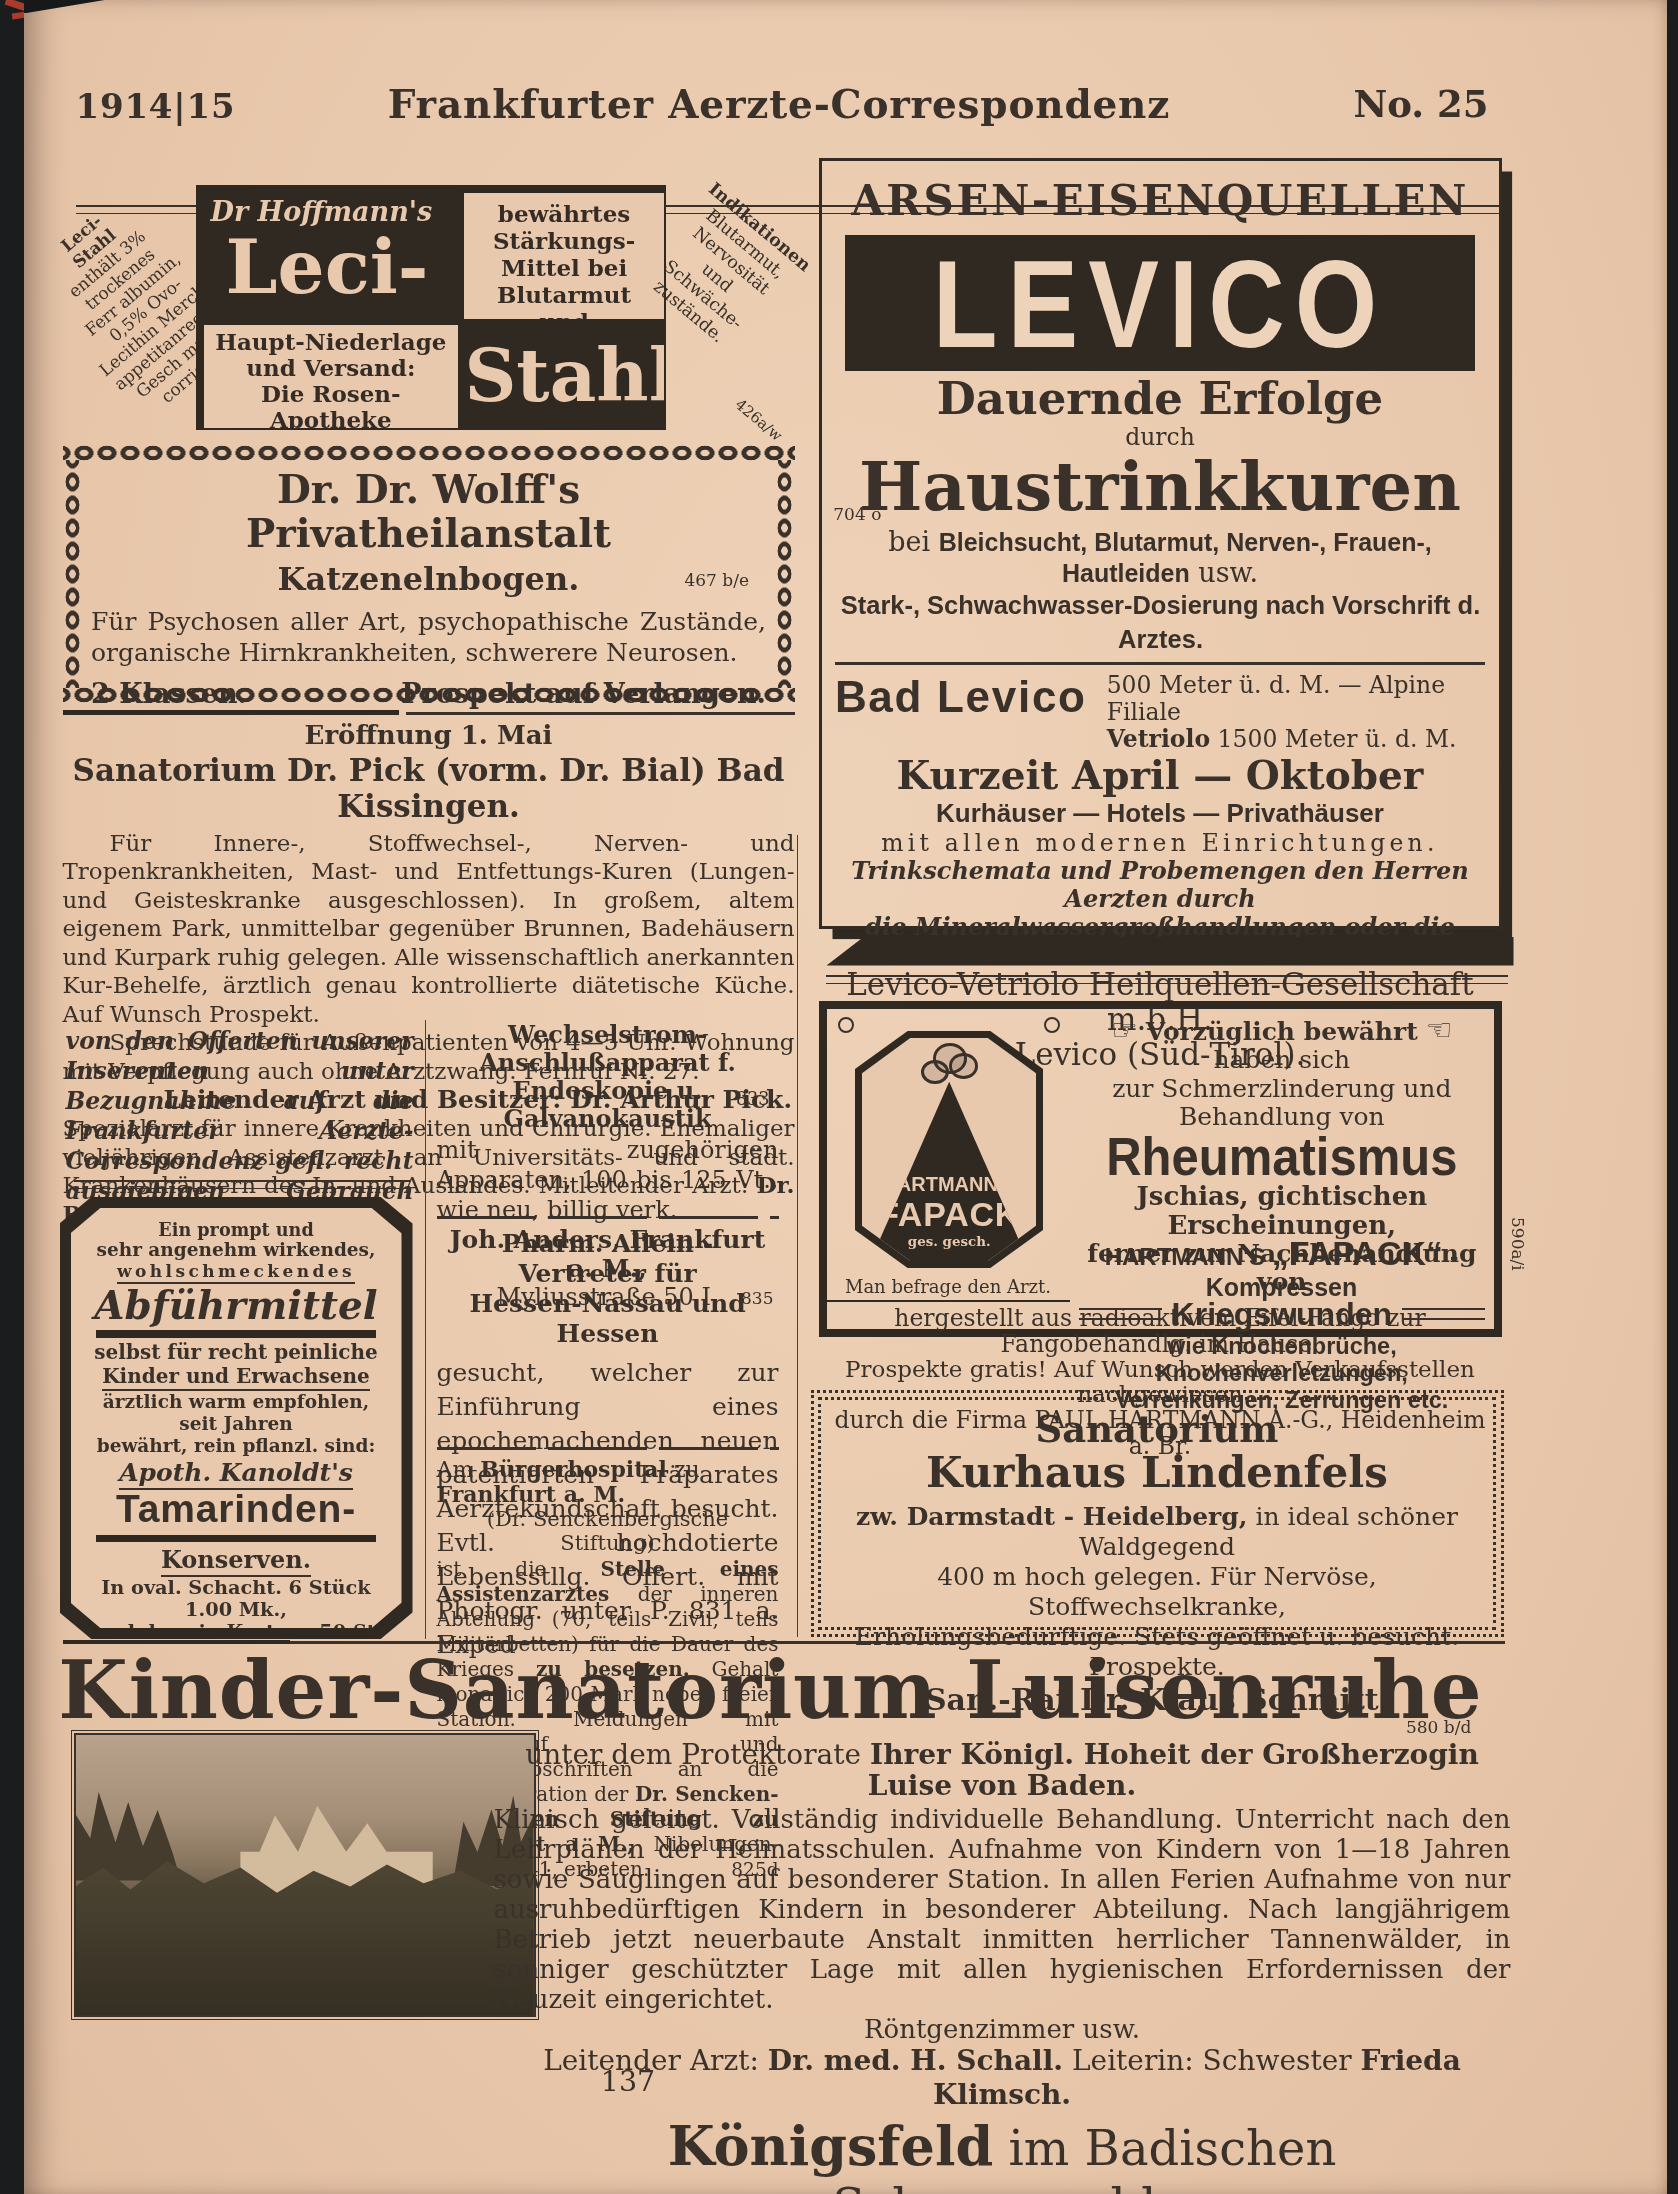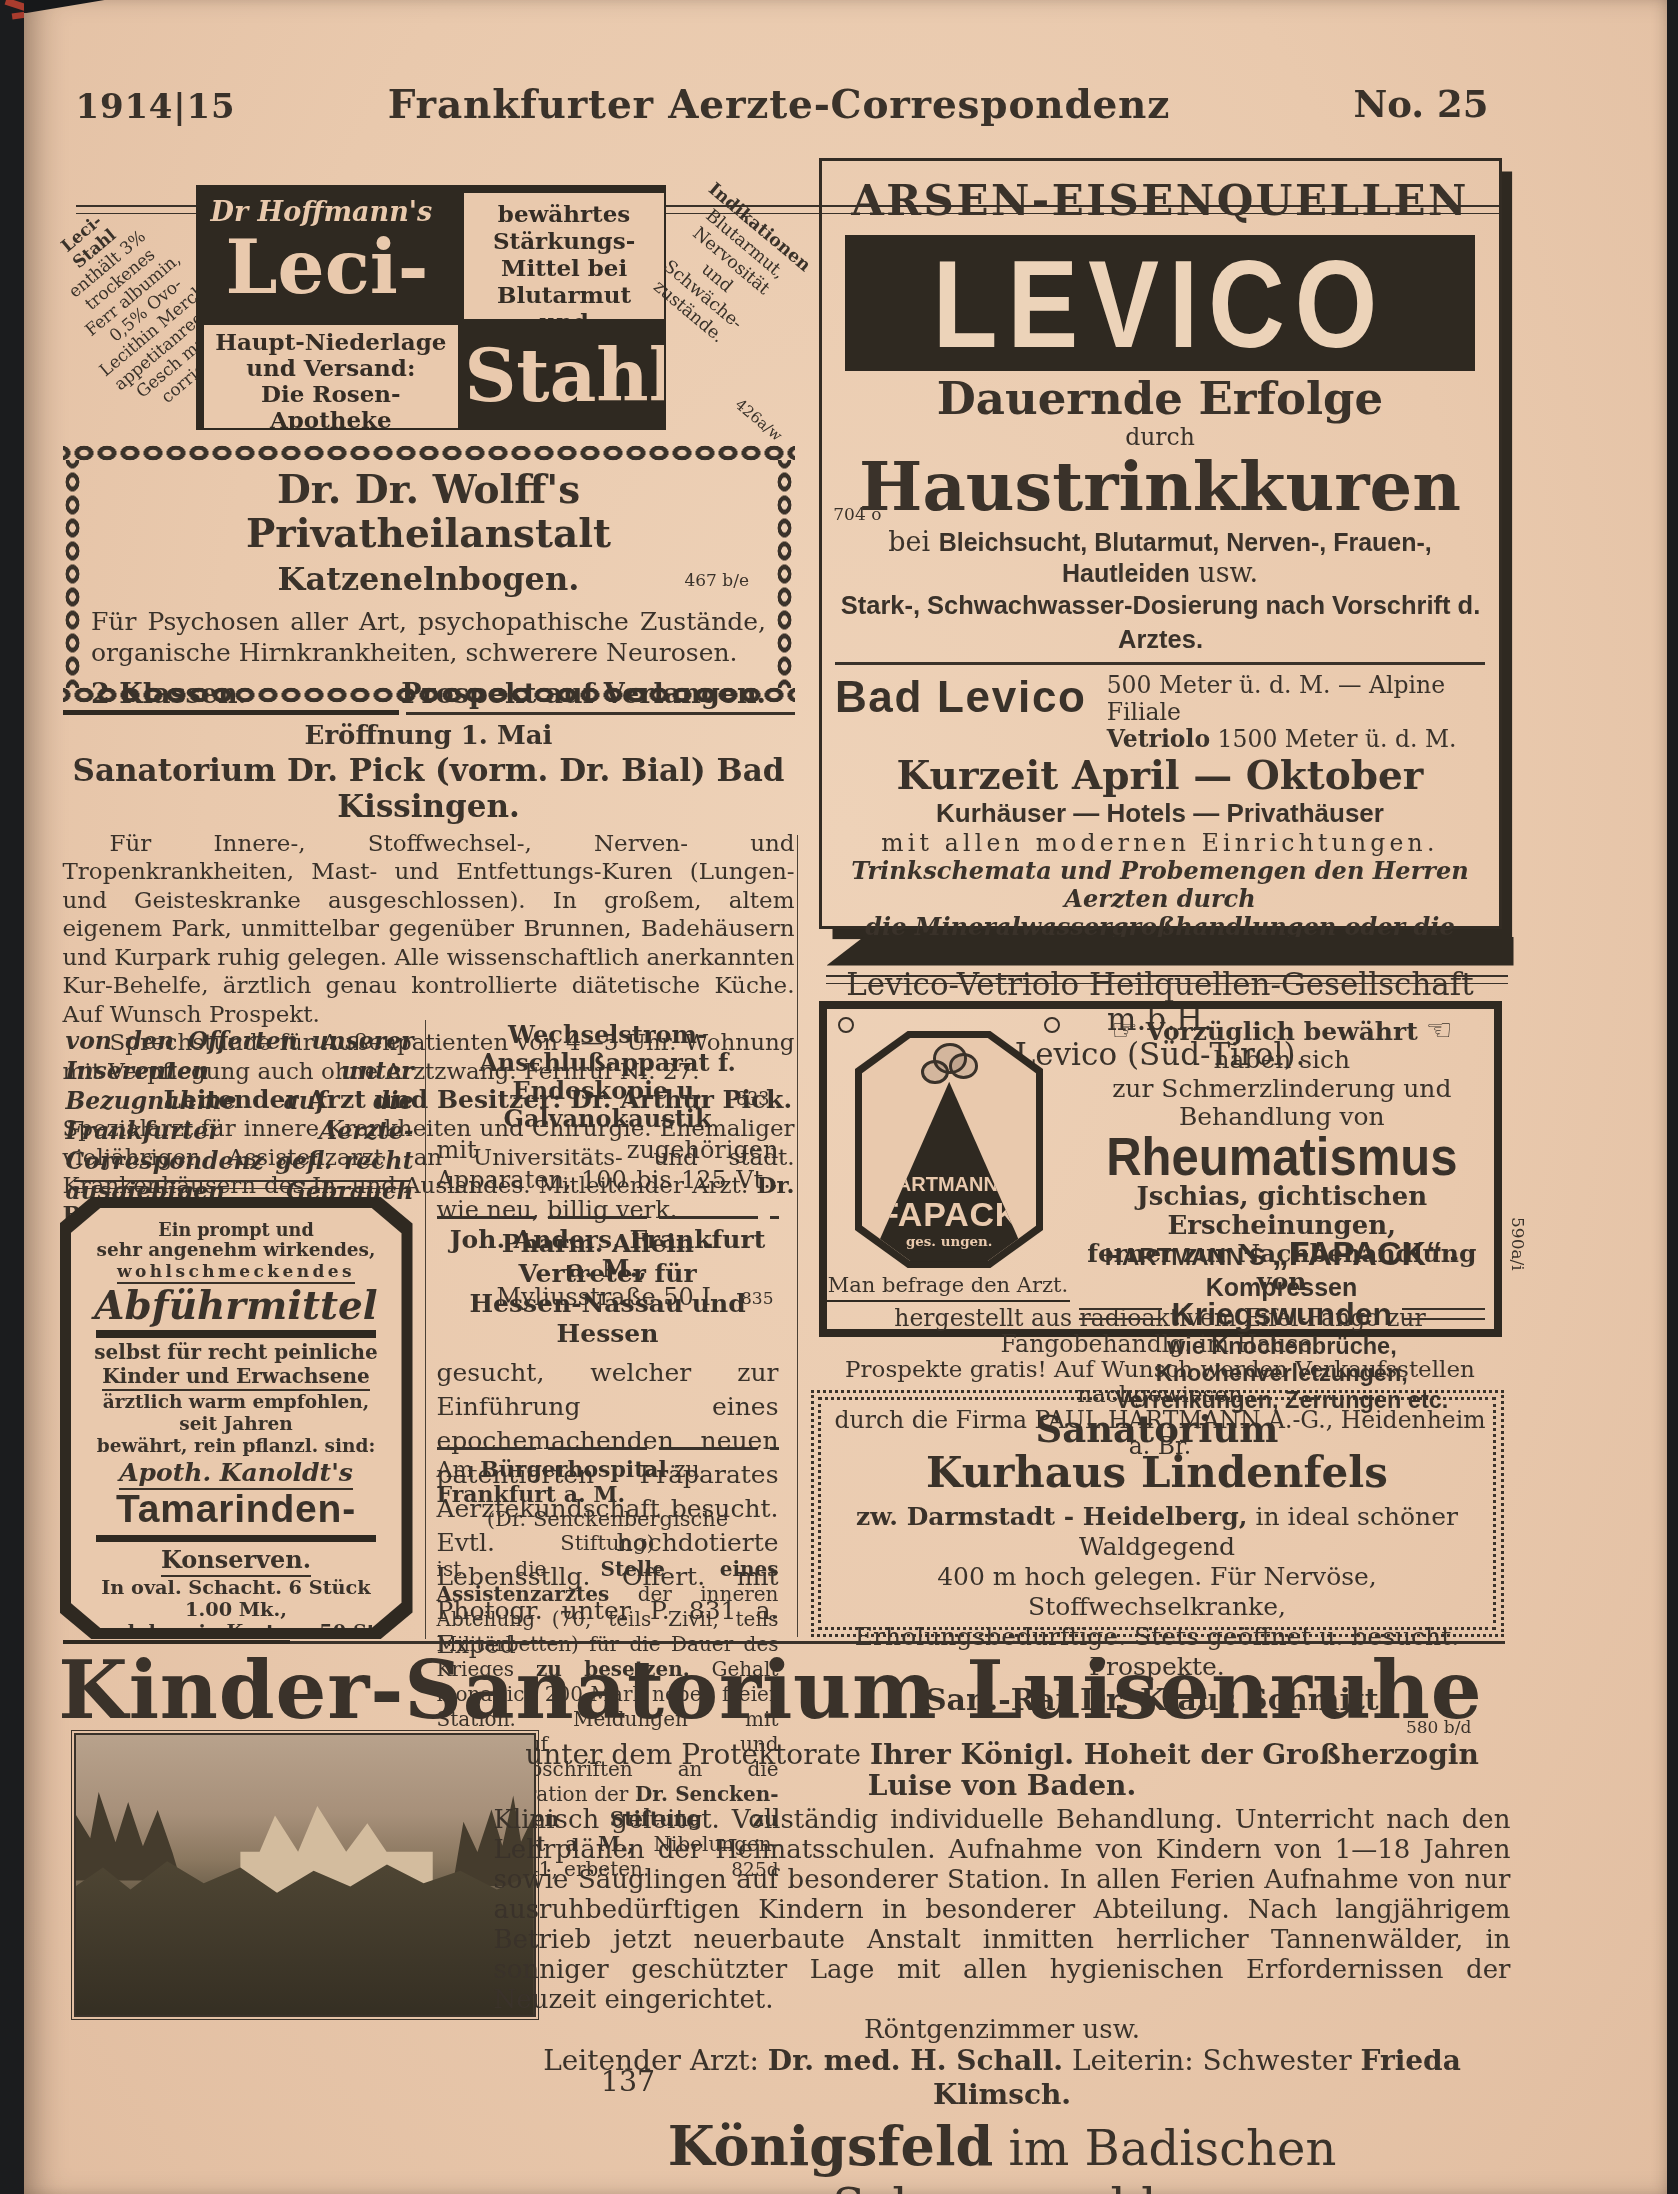--- a/index.html
+++ b/index.html
@@ -258,21 +258,21 @@
           <span class="dotring" style="left:11.8px;top:8.4px;"></span>
           <span class="dotring" style="right:18.5px;top:8.4px;"></span>
           <div class="oct abs" style="left:28.5px;top:22px;width:188px;height:237px;background:#2f2921;">
             <div class="oct abs" style="left:6.7px;top:6.7px;right:6.7px;bottom:6.7px;background:#e9c9ad;">
               <span class="smoke" style="left:71px;top:5px;width:28.5px;height:25px;"></span>
               <span class="smoke" style="left:87px;top:15px;width:23.5px;height:20px;"></span>
               <span class="smoke" style="left:59px;top:22px;width:22px;height:18.5px;"></span>
               <div class="volcano abs ctr" style="left:5px;top:44px;width:165px;height:180px;background:#2f2921;color:#e9c9ad;">
                 <div class="b sans" style="font-size:20px;margin-top:91px;">HARTMANN'S</div>
                 <div class="b sans" style="font-size:34px;line-height:37px;letter-spacing:0.8px;">FAPACK</div>
-                <div class="b" style="font-size:13.4px;">ges. ungen.</div>
+                <div class="b" style="font-size:13.4px;">ges. gesch.</div>
               </div>
             </div>
           </div>
         </div>
 
         <div class="ctr" style="flex:1;padding:6.7px 8.4px 0 0;">
           <div style="font-size:25px;line-height:28.5px;">
             <span style="font-size:30px;">☞</span>
             <span class="b">Vorzüglich bewährt</span>
             <span style="font-size:30px;">☜</span>
@@ -286,21 +286,21 @@
             <span class="dbl"></span>
             <span class="b sans" style="font-size:32px;">Kriegswunden</span>
             <span class="dbl"></span>
           </div>
           <div class="b sans" style="font-size:23.5px;line-height:27px;">wie Knochenbrüche, Knochenverletz­ungen,</div>
           <div class="b sans" style="font-size:23.5px;line-height:26px;">Verrenkungen, Zerrungen etc.</div>
         </div>
       </div>
       <div style="display:flex;align-items:flex-end;">
         <div class="ctr" style="width:243px;flex:none;border-bottom:2.5px solid #2f2921;padding-bottom:3.4px;">
-          <span style="font-size:21px;">Man befrage den Arzt.</span>
+          <span style="font-size:18px;">Man befrage den Arzt.</span>
         </div>
         <div class="ctr" style="flex:1;">
           <span class="b sans" style="font-size:24px;">HARTMANN'S </span><span class="b sans" style="font-size:34px;">„FAPACK“</span><span class="b sans" style="font-size:25px;"> - Kompressen</span>
         </div>
       </div>
       <div class="ctr" style="padding:3.4px 5px 0 5px;">
         <div style="font-size:23.5px;line-height:26px;">hergestellt aus radioaktivem Eifel-Fango zur Fangobehandlg. im Hause.</div>
         <div style="font-size:23px;line-height:25px;">Prospekte gratis!  Auf Wunsch werden Verkaufsstellen nachgewiesen</div>
         <div class="b" style="font-size:23.5px;line-height:26px;font-weight:normal;">durch die Firma PAUL HARTMANN A.-G., Heidenheim a. Br.</div>
       </div>

